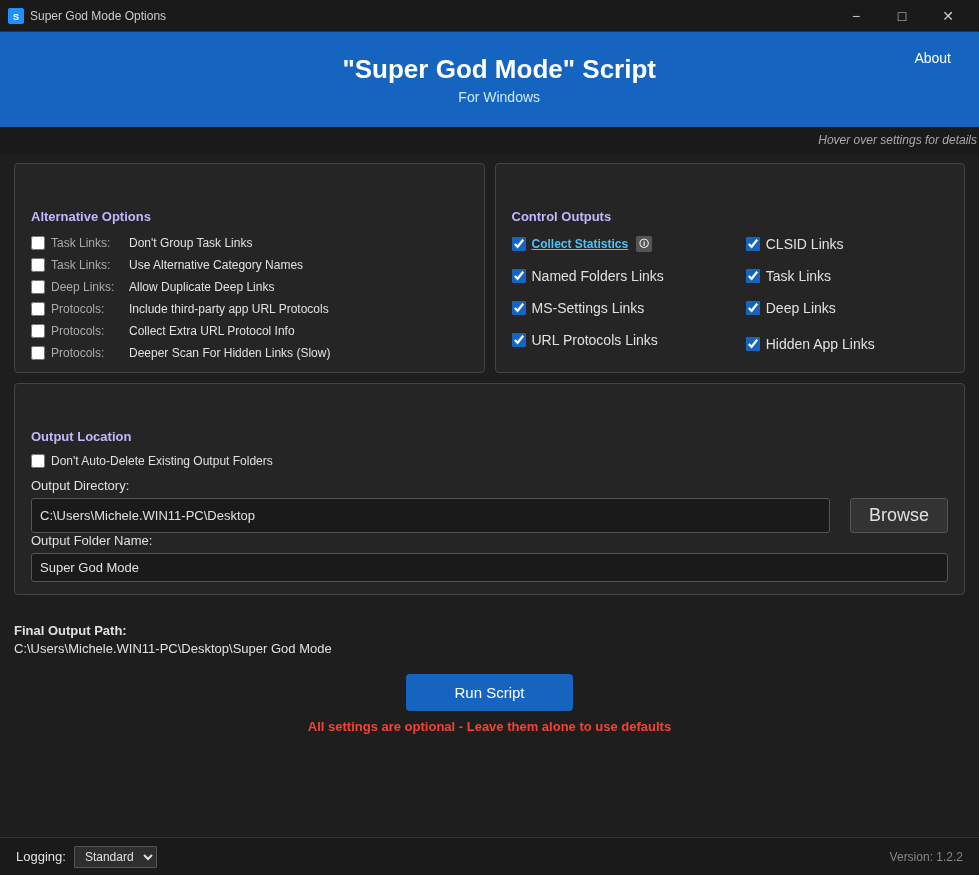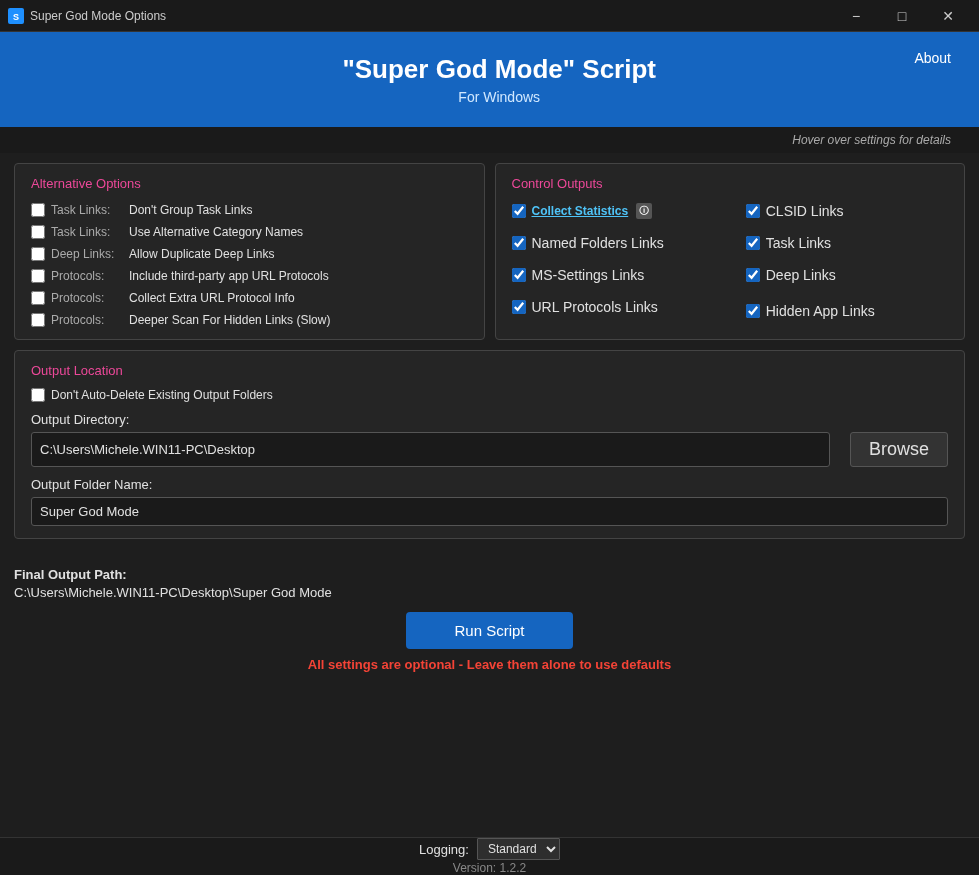--- a/index.html
+++ b/index.html
@@ -90,21 +90,21 @@
       color: white;
       font-size: 14px;
       cursor: pointer;
       padding: 6px 12px;
       align-self: flex-start;
     }
 
     
     #hover-hint {
       text-align: right;
-      padding: 6px 28px;
+      padding: 6px 2px;
       font-size: 12px;
       color: #aaa;
       font-style: italic;
       background: #1a1a1a;
     }
 
     
     #main-content {
       padding: 10px 14px;
     }
@@ -118,23 +118,24 @@
 
     .panel {
       background: #252525;
       border: 1px solid #444;
       border-radius: 4px;
       padding: 12px 16px;
     }
 
     .panel-title {
       font-size: 13px;
-      color: #ec4899;
+      color: #c4b5fd;
       margin-bottom: 12px;
-      font-weight: normal;
+      font-weight: bold;
+      margin-top: 33px;
     }
 
     #alt-options-panel {
       flex: 1;
     }
 
     #control-outputs-panel {
       flex: 1;
     }
 
@@ -209,21 +210,20 @@
       margin-bottom: 10px;
     }
 
     #output-location-panel .panel-title {
       margin-bottom: 10px;
     }
 
     .output-dir-row {
       display: flex;
       gap: 20px;
-      margin-bottom: 10px;
     }
 
     .output-dir-input {
       flex: 1;
       background: #1a1a1a;
       border: 1px solid #555;
       border-radius: 3px;
       color: #e0e0e0;
       font-size: 13px;
       padding: 6px 8px;
@@ -254,21 +254,21 @@
       border-radius: 3px;
       color: #e0e0e0;
       font-size: 13px;
       padding: 6px 8px;
       outline: none;
     }
 
     
     #final-path-section {
       padding: 8px 14px;
-      margin-bottom: 4px;
+      margin-bottom: 10px;
     }
     #final-path-label {
       font-size: 13px;
       font-weight: bold;
       color: #e0e0e0;
       margin-bottom: 3px;
     }
     #final-path-value {
       font-size: 13px;
       color: #e0e0e0;
@@ -305,21 +305,20 @@
       bottom: 0;
       left: 0;
       right: 0;
       background: #1a1a1a;
       height: 38px;
       display: flex;
       align-items: center;
       justify-content: space-between;
       padding: 0 16px;
       border-top: 1px solid #333;
-      flex-direction: column;
     }
 
     #logging-row {
       display: flex;
       align-items: center;
       gap: 8px;
       font-size: 13px;
       color: #e0e0e0;
     }
 

